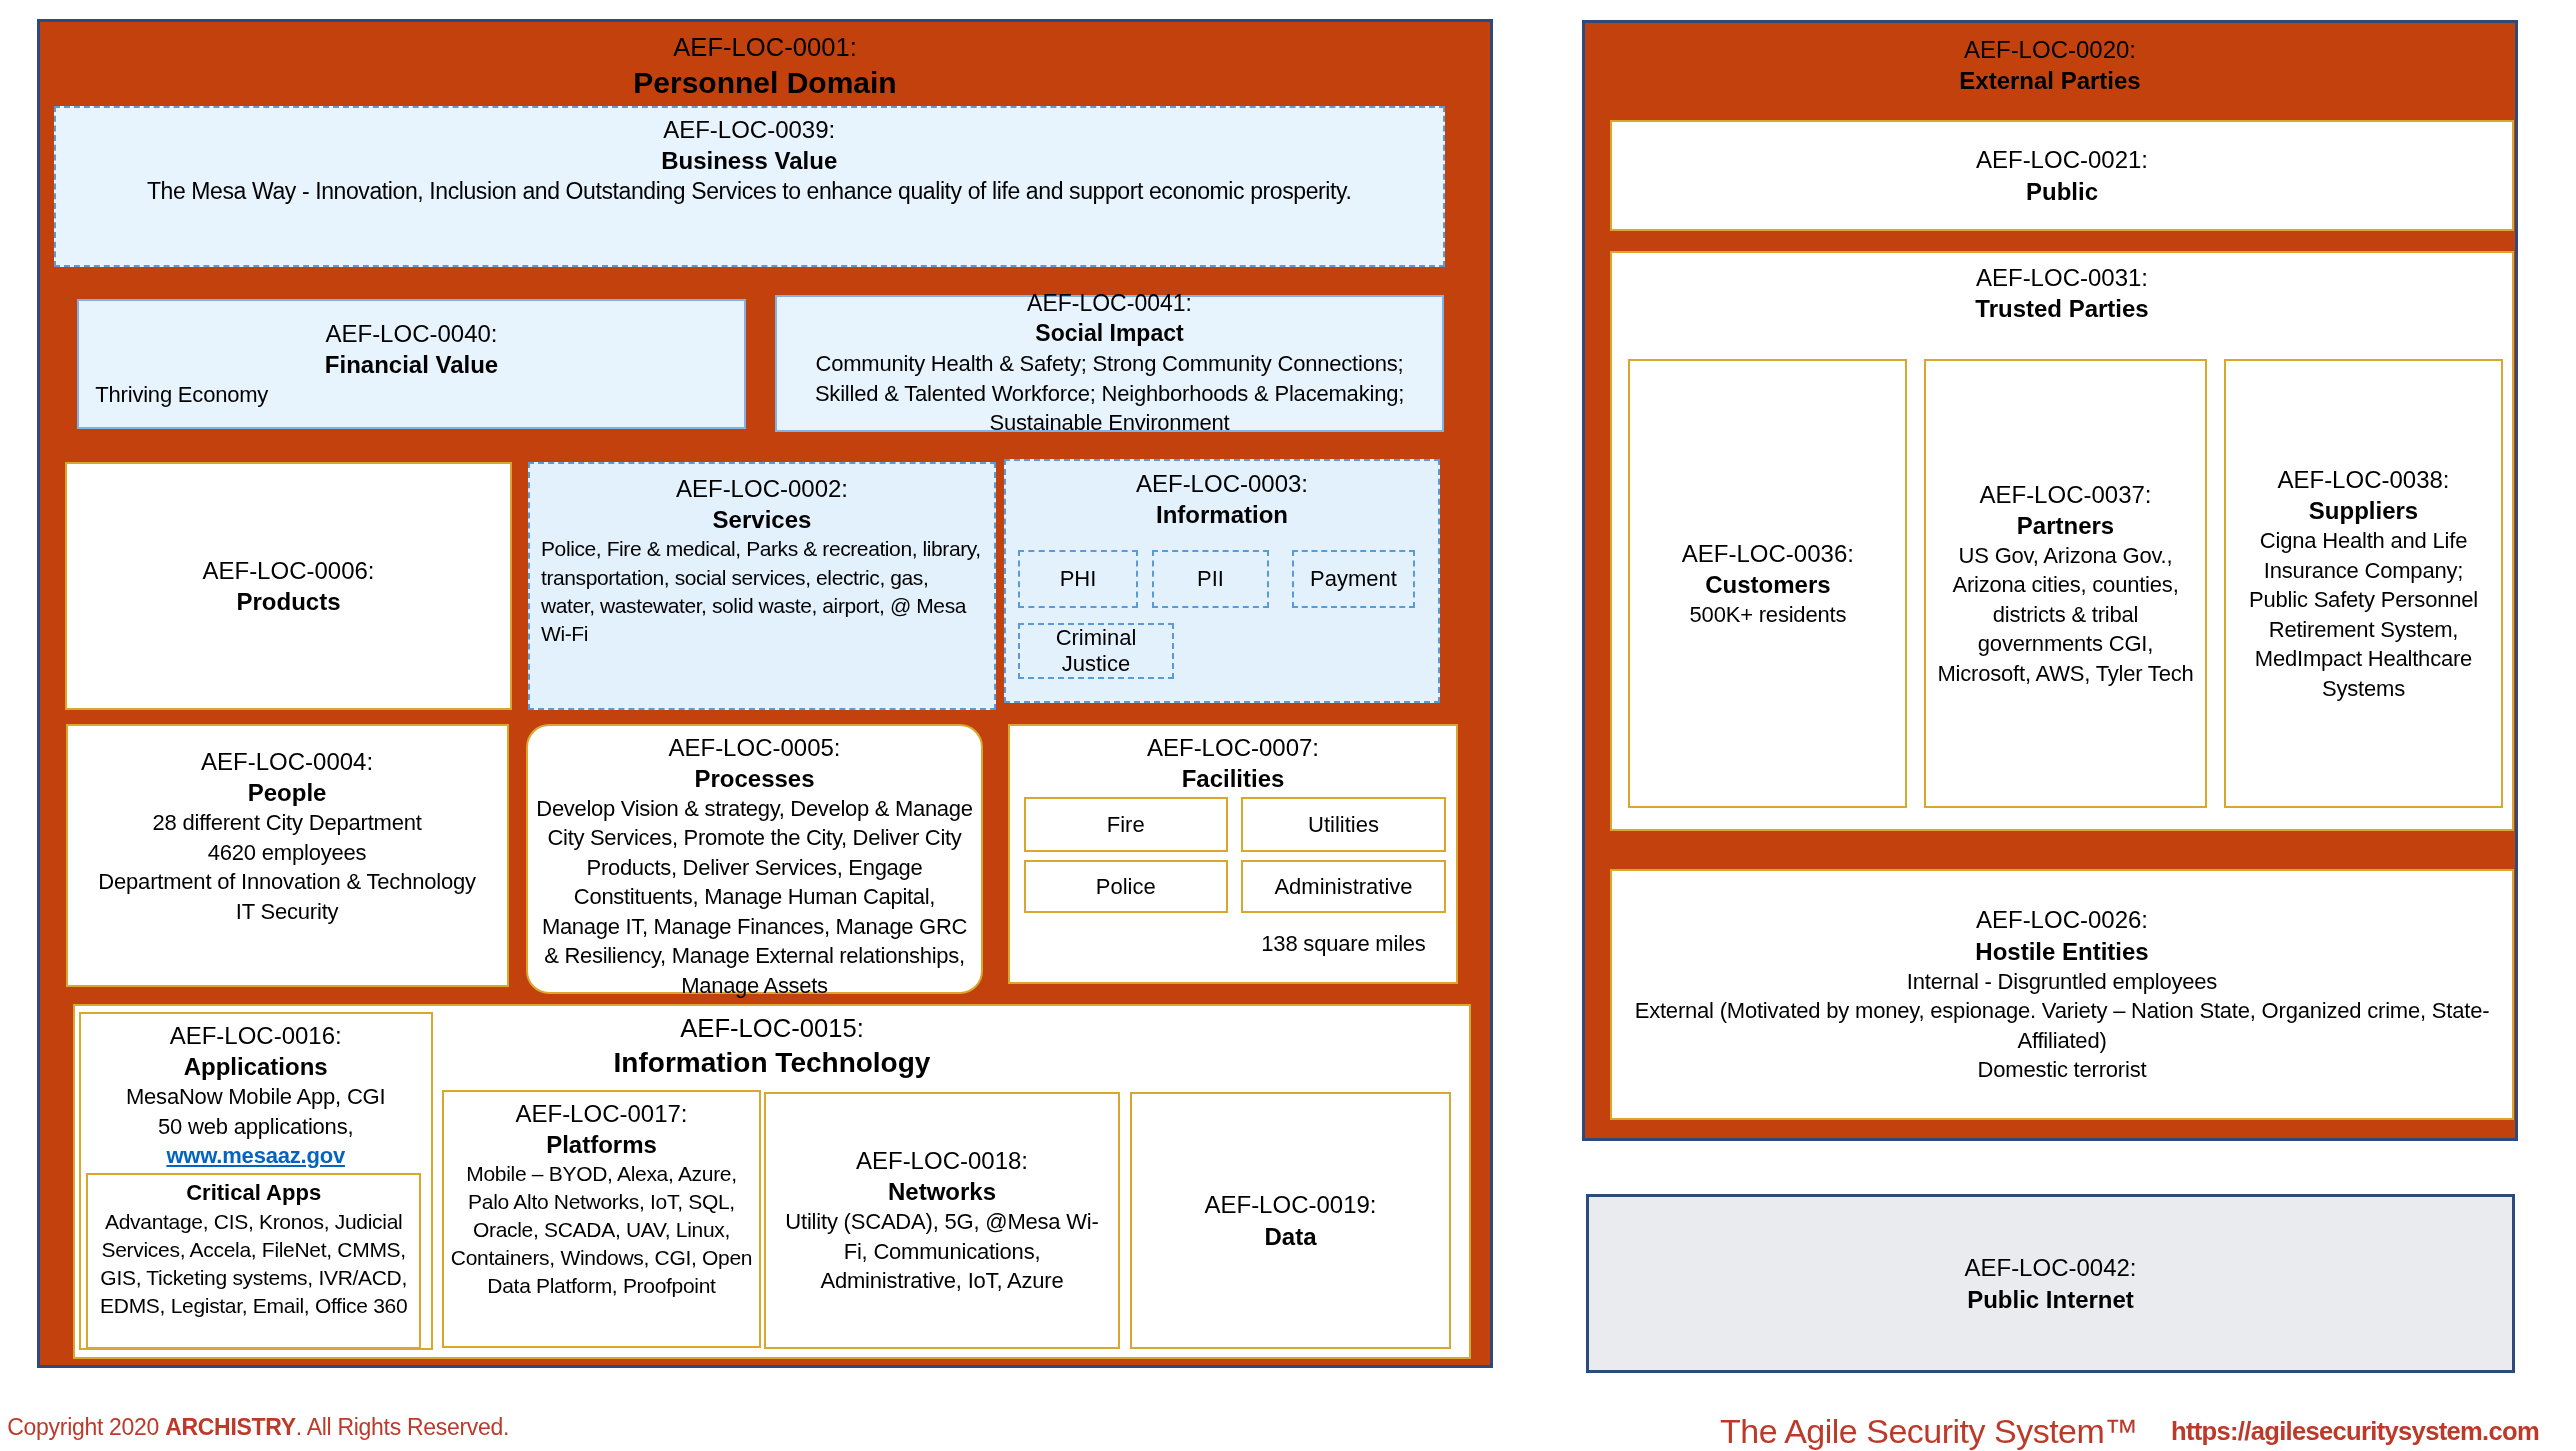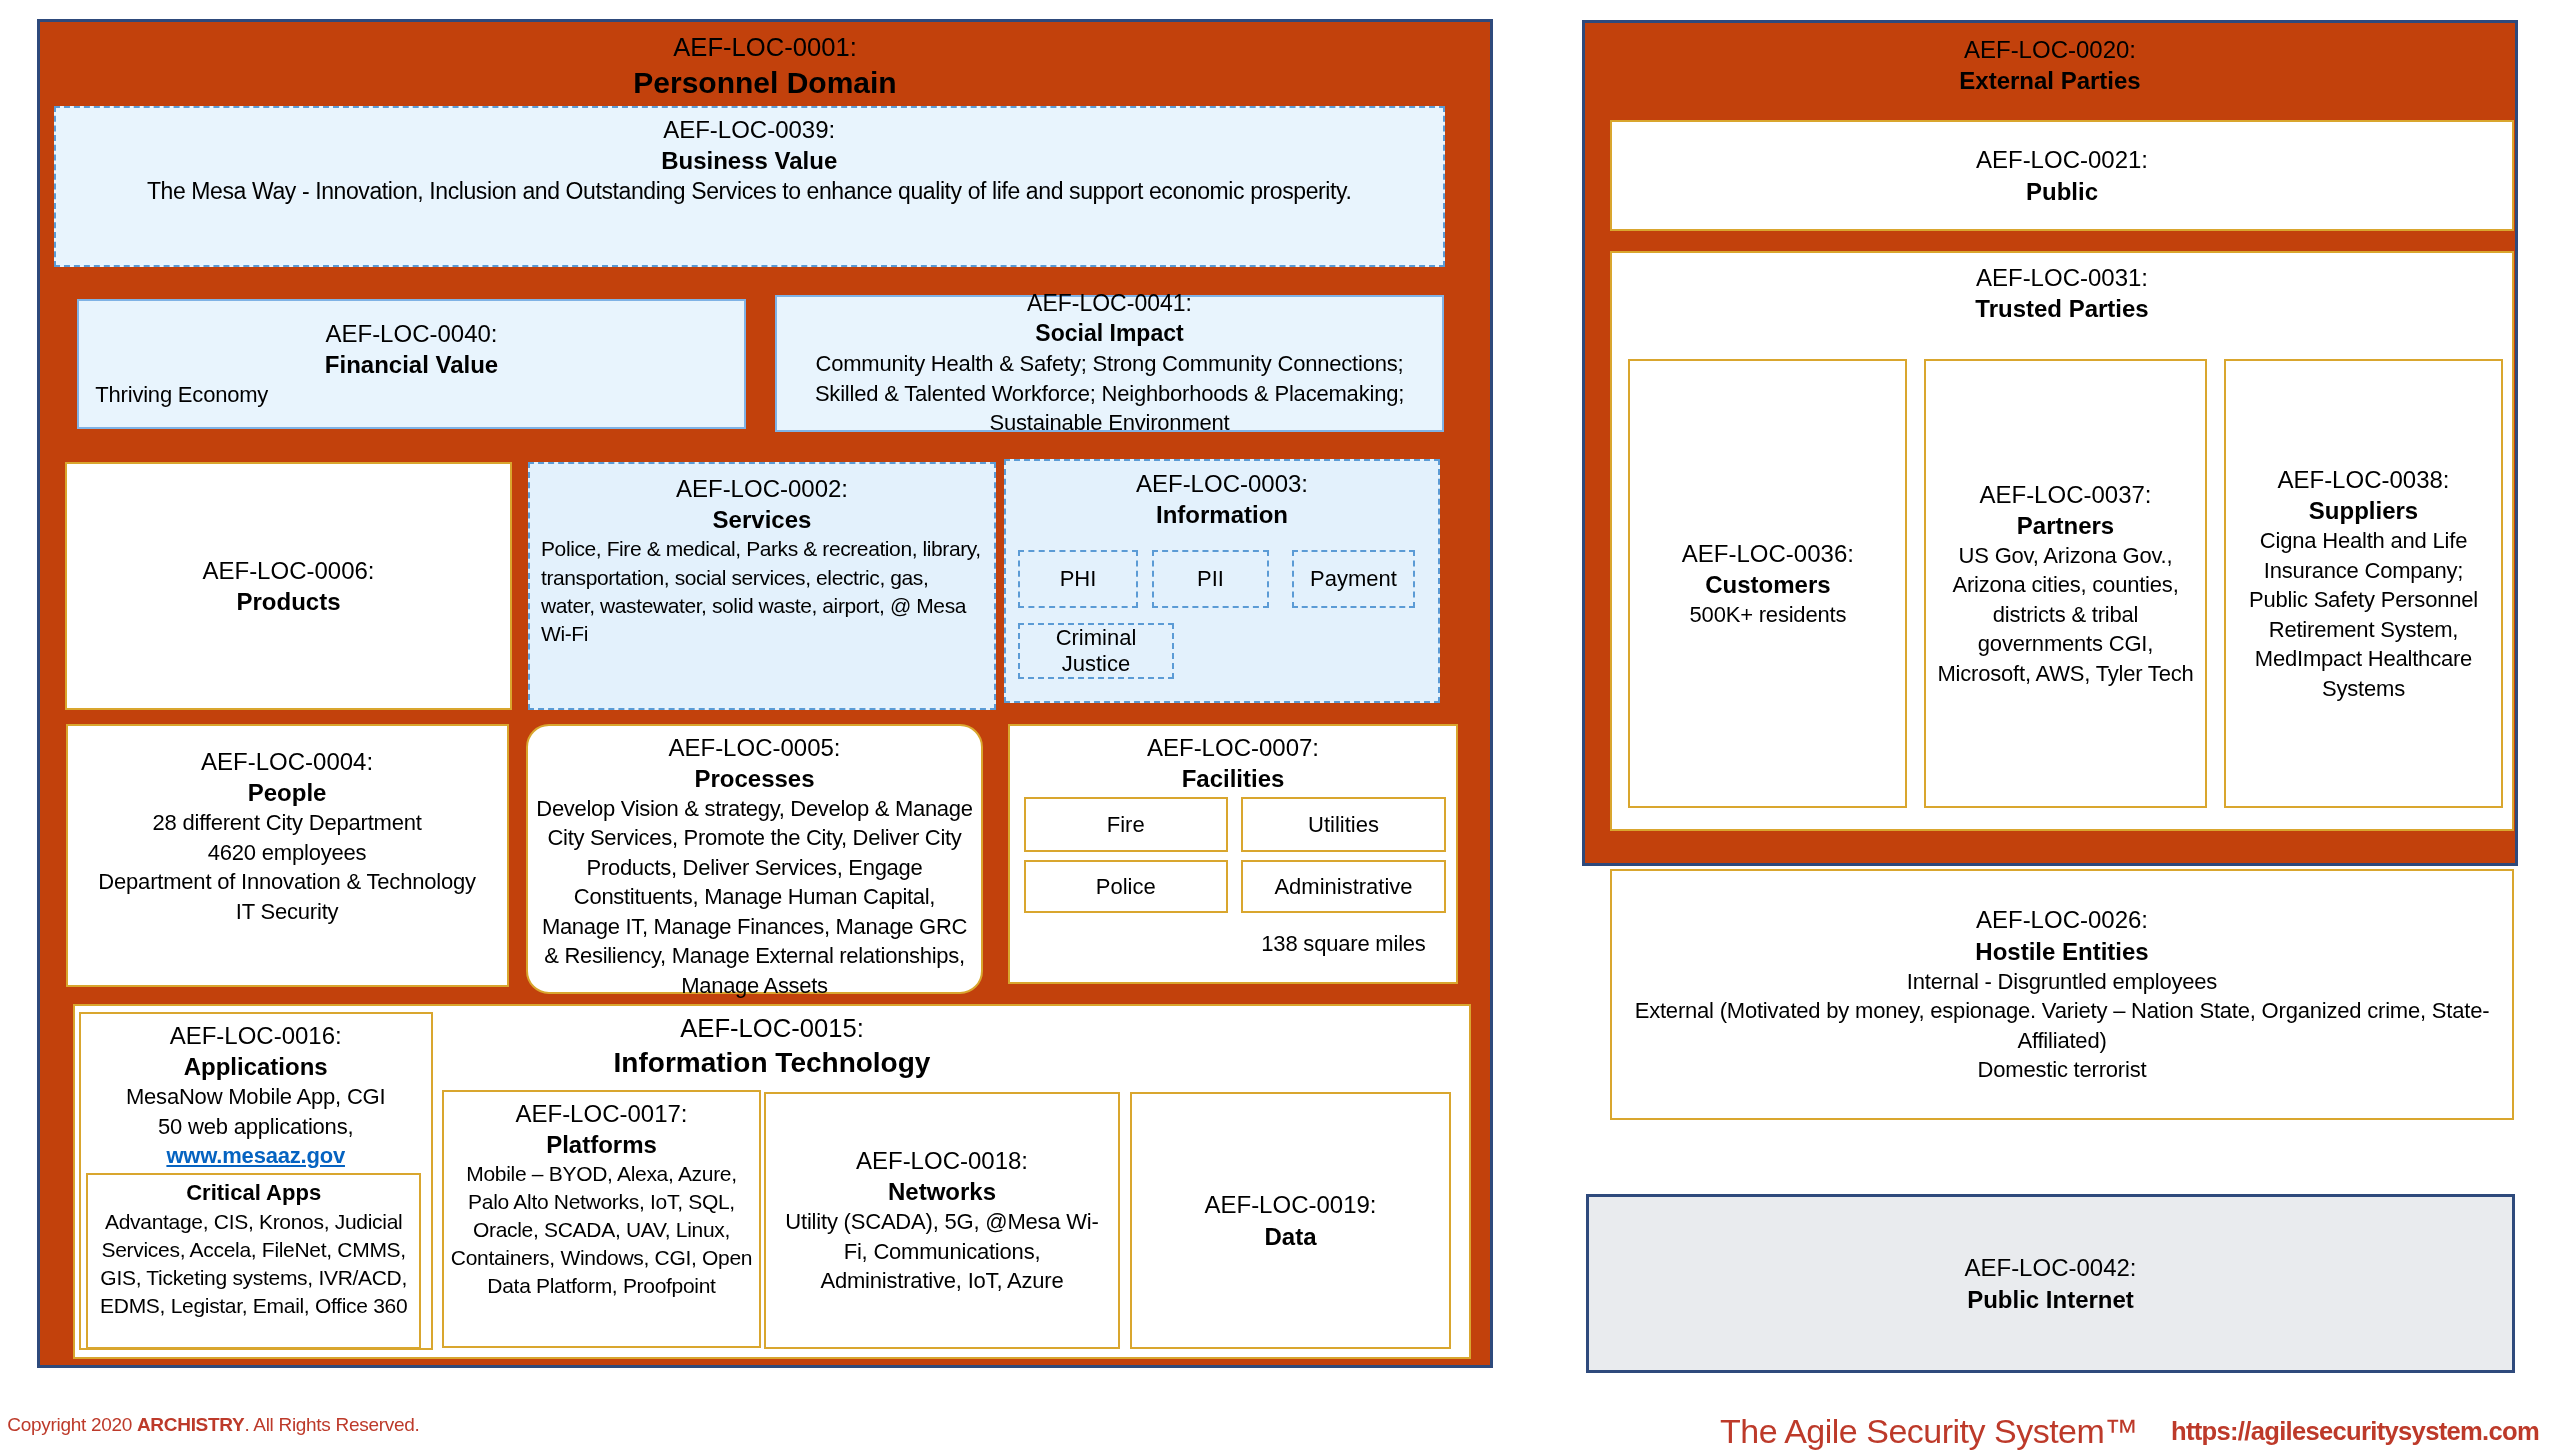--- a/index.html
+++ b/index.html
@@ -17,21 +17,21 @@
   .vcenter{justify-content:center;}
   .code{font-size:24px;line-height:1.3;text-align:center;}
   .title{font-size:24px;font-weight:bold;line-height:1.3;text-align:center;}
   .body{font-size:22px;line-height:1.34;text-align:center;letter-spacing:-0.2px;}
   .body-left{text-align:left;}
   .hdr-code{font-size:25.6px;line-height:1.3;text-align:center;}
   .hdr-title{font-size:30px;font-weight:bold;line-height:1.25;text-align:center;}
   .chip{display:flex;align-items:center;justify-content:center;font-size:22px;text-align:right;}
   .link{color:#0563c1;text-decoration:underline;font-weight:bold;}
   .red{color:#bd3a2a;}
-  .footer-left{position:absolute;left:7.3px;top:1414px;font-size:19px;letter-spacing:-0.3px;}
+  .footer-left{position:absolute;left:7.3px;top:1414px;font-size:23px;letter-spacing:-0.3px;}
   .footer-brand{position:absolute;left:1720px;top:1412px;font-size:34px;letter-spacing:-0.5px;}
   .footer-url{position:absolute;left:2171px;top:1417px;font-size:25.6px;font-weight:bold;letter-spacing:-0.7px;}
   .pad{padding:5.5px 9px;}
 </style>
 </head>
 <body>
 
 <div id="root">
 
   <div class="box b-navy" style="left:37px;top:19px;width:1456px;height:1349px;">
@@ -137,21 +137,21 @@
         <div class="body">Utility (SCADA), 5G, @Mesa Wi-Fi, Communications, Administrative, IoT, Azure</div>
       </div>
 
       <div class="box b-gold col vcenter" style="left:1055px;top:86px;width:321px;height:257px;">
         <div class="code">AEF-LOC-0019:</div>
         <div class="title">Data</div>
       </div>
     </div>
   </div>
 
-  <div class="box b-navy" style="left:1582px;top:20px;width:936px;height:846px;padding-left:30px;">
+  <div class="box b-navy" style="left:1582px;top:20px;width:936px;height:1121px;padding-left:30px;">
     <div class="col" style="position:absolute;left:0;top:11px;width:100%;">
       <div class="code">AEF-LOC-0020:</div>
       <div class="title">External Parties</div>
     </div>
 
     <div class="box b-gold col vcenter" style="left:25px;top:97px;width:904px;height:111px;">
       <div class="code">AEF-LOC-0021:</div>
       <div class="title">Public</div>
     </div>
 

